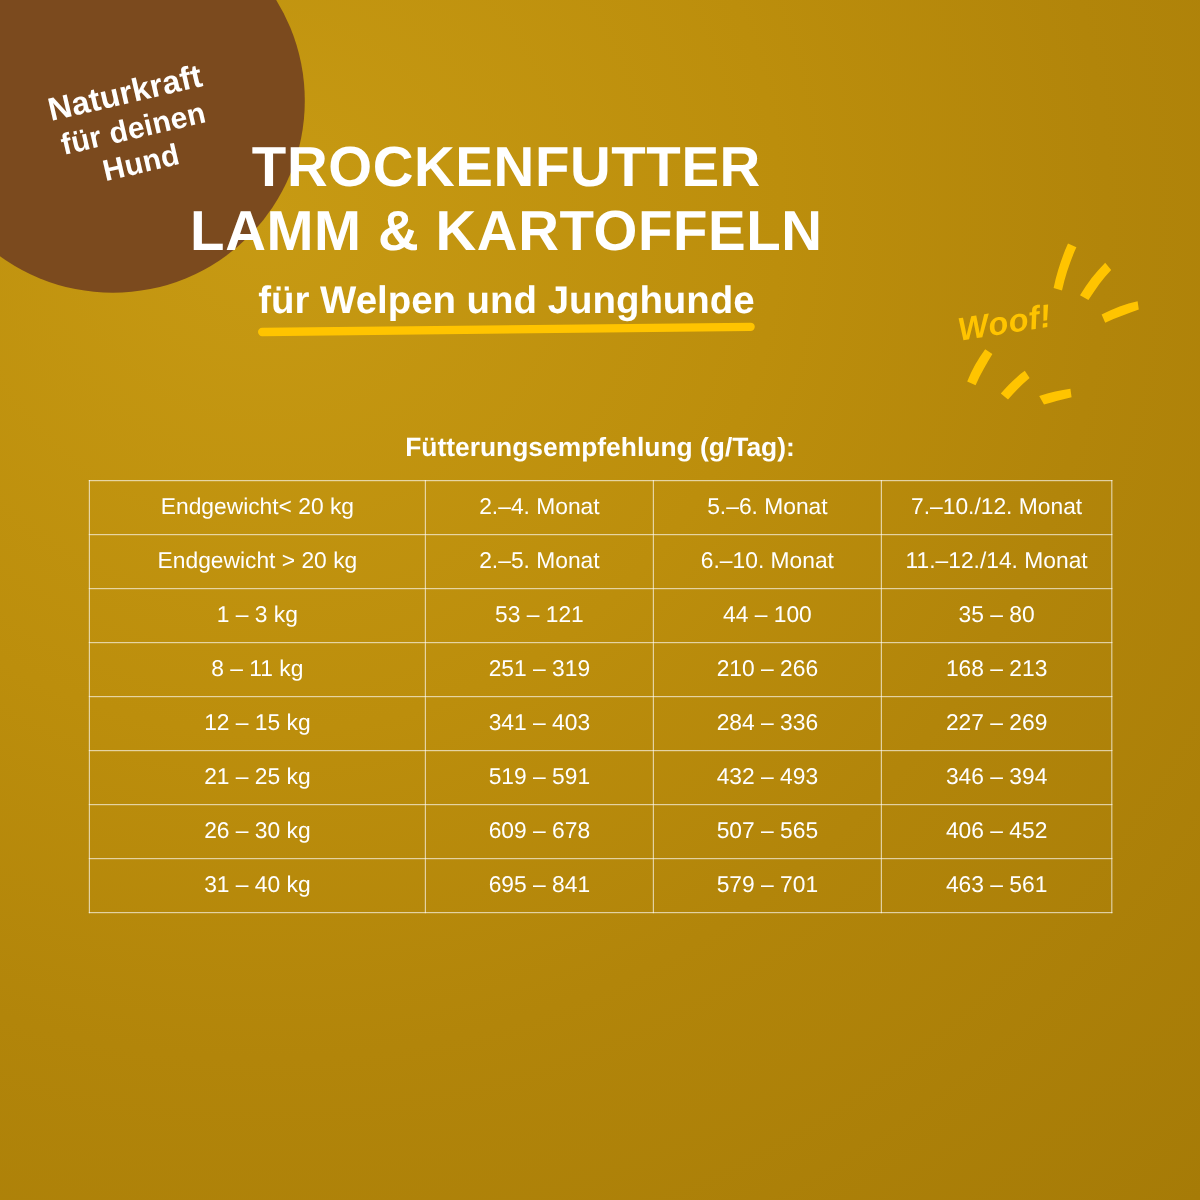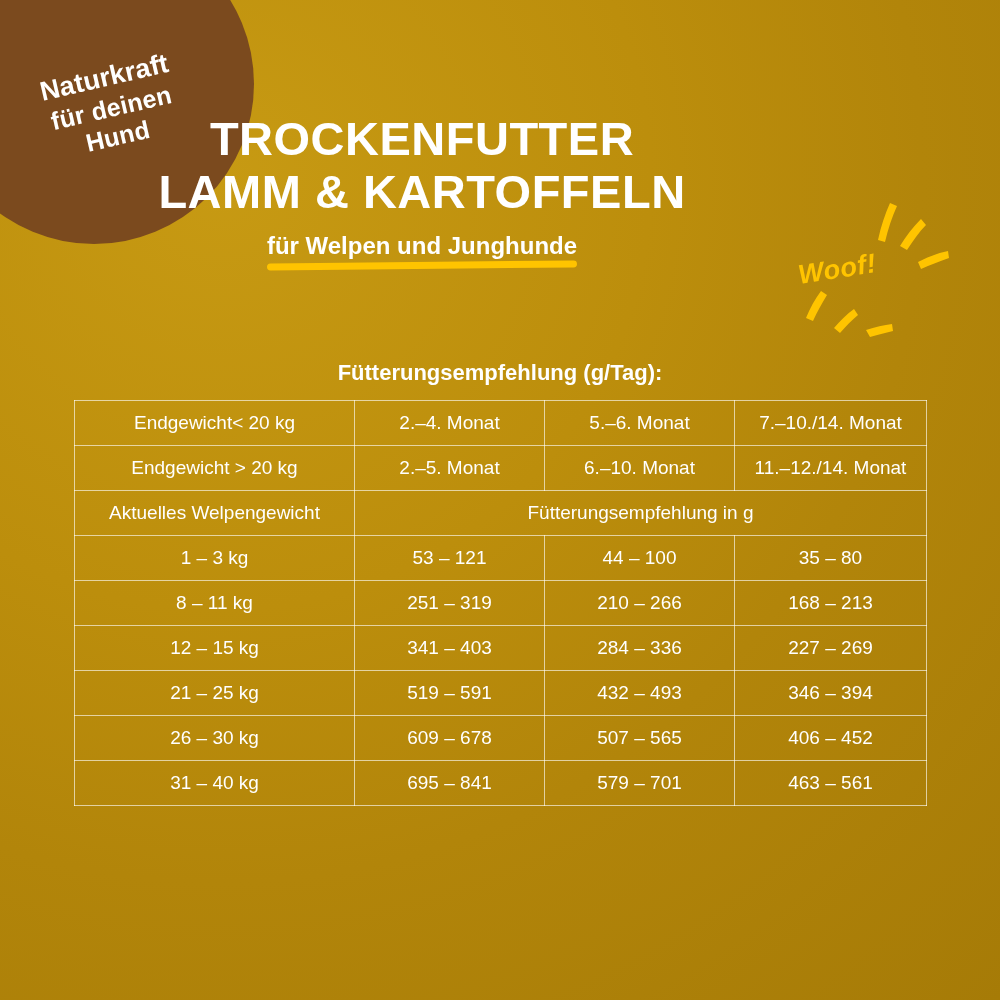--- a/index.html
+++ b/index.html
@@ -56,21 +56,21 @@
     line-height: 1.12;
     color: #ffffff;
   }
   #headline .t3-wrap {
     margin-top: 14px;
     display: inline-block;
     position: relative;
   }
   #headline .t3 {
     font-weight: bold;
-    font-size: 24px;
+    font-size: 32px;
     color: #ffffff;
     position: relative;
     z-index: 2;
     padding: 0 6px;
   }
   #headline .underline {
     position: absolute;
     left: 6px;
     right: 6px;
     bottom: -9px;
@@ -181,33 +181,29 @@
     <col class="c1">
       <col class="c2">
       <col class="c3">
       <col class="c4">
   </colgroup>
   <tbody>
     <tr class="head">
       <td class="label">Endgewicht&lt; 20 kg</td>
       <td>2.–4. Monat</td>
       <td>5.–6. Monat</td>
-      <td>7.–10./14. Monat</td>
+      <td>7.–10./12. Monat</td>
     </tr>
     <tr class="head">
       <td class="label">Endgewicht &gt; 20 kg</td>
       <td>2.–5. Monat</td>
       <td>6.–10. Monat</td>
       <td>11.–12./14. Monat</td>
     </tr>
     <tr>
-      <td class="label">Aktuelles Welpengewicht</td>
-      <td class="span-head" colspan="3">Fütterungsempfehlung in g</td>
-    </tr>
-    <tr>
       <td>1 – 3 kg</td>
       <td>53 – 121</td>
       <td>44 – 100</td>
       <td>35 – 80</td>
     </tr>
     <tr>
       <td>8 – 11 kg</td>
       <td>251 – 319</td>
       <td>210 – 266</td>
       <td>168 – 213</td>

